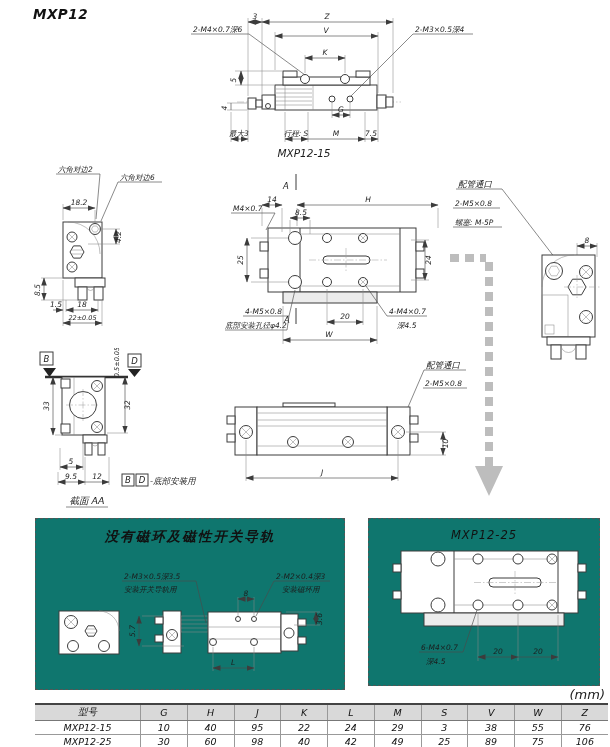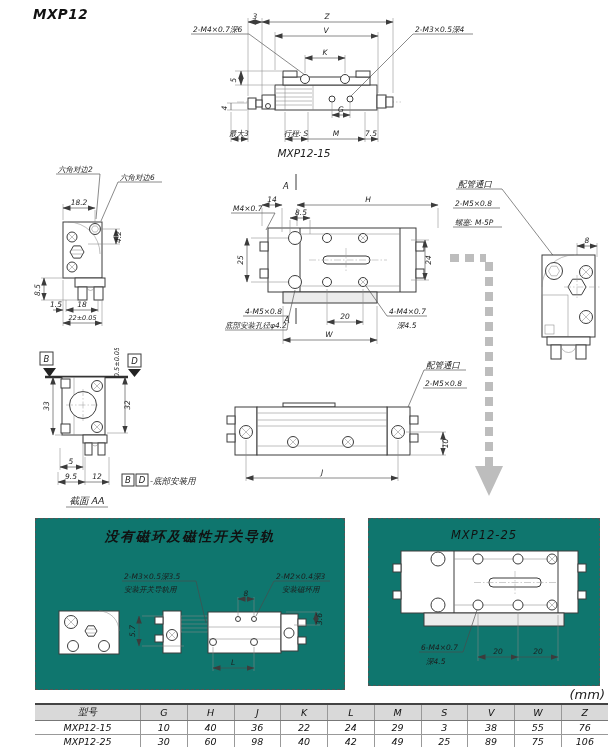--- a/index.html
+++ b/index.html
@@ -515,21 +515,21 @@
         <th>V</th>
         <th>W</th>
         <th>Z</th>
       </tr>
     </thead>
     <tbody>
       <tr>
         <td>MXP12-15</td>
         <td>10</td>
         <td>40</td>
-        <td>36</td>
+        <td>95</td>
         <td>22</td>
         <td>24</td>
         <td>29</td>
         <td>3</td>
         <td>38</td>
         <td>55</td>
         <td>76</td>
       </tr>
       <tr>
         <td>MXP12-25</td>

